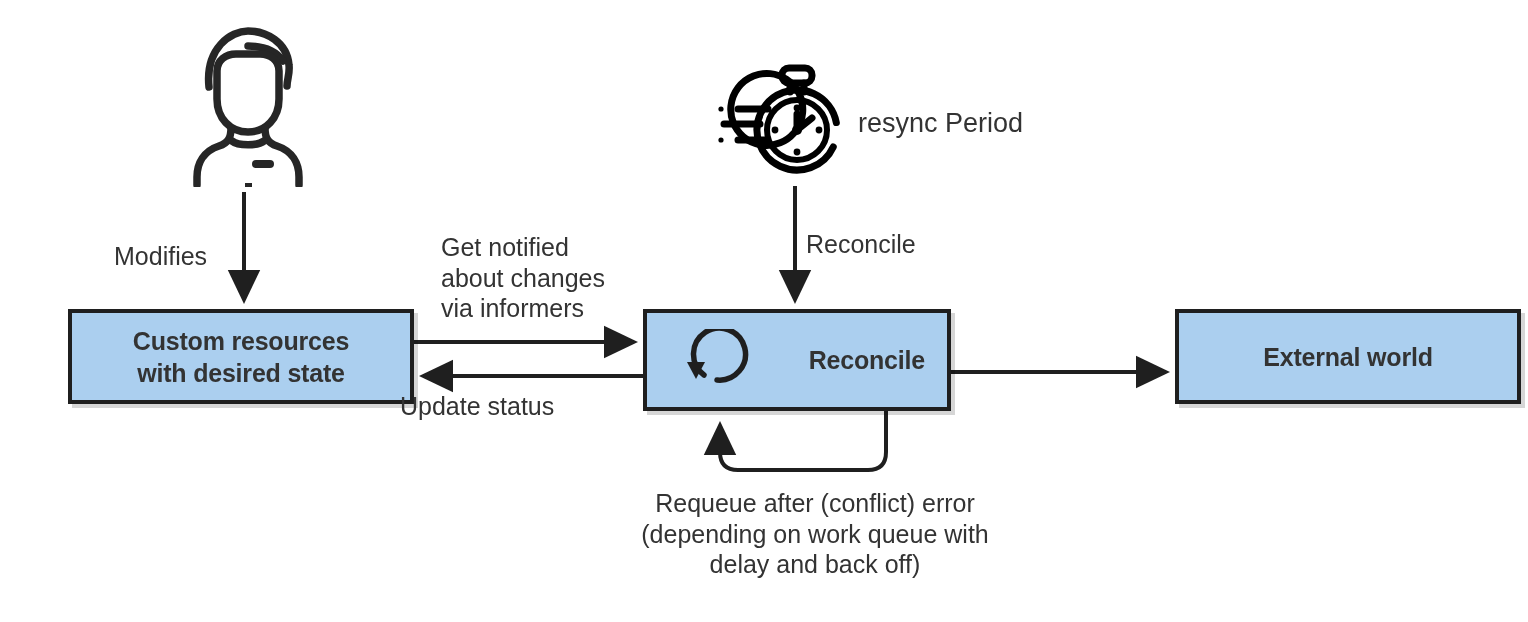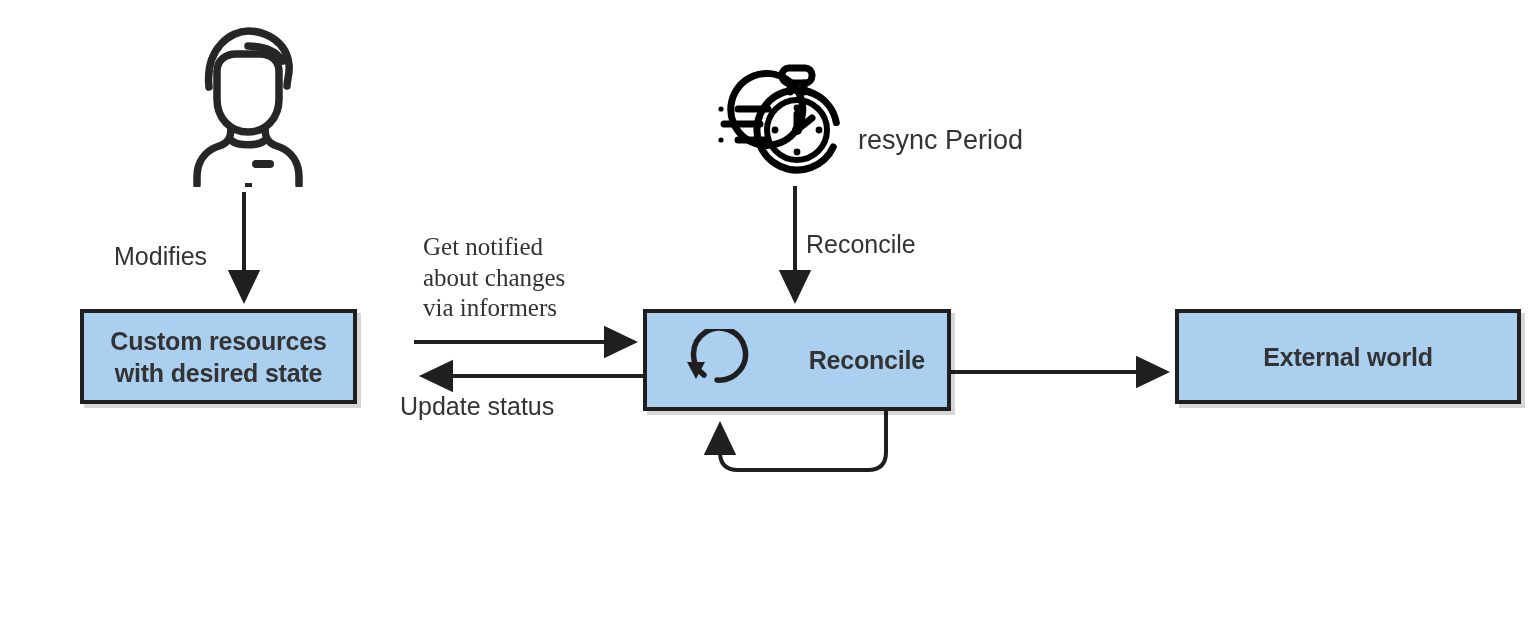--- a/index.html
+++ b/index.html
@@ -36,23 +36,23 @@
     align-items: center;
     justify-content: center;
     text-align: center;
     font-weight: bold;
     font-size: 25px;
     line-height: 1.28;
     color: #333333;
     letter-spacing: -0.2px;
   }
   #node-custom-resources {
-    left: 80px;
+    left: 68px;
     top: 309px;
-    width: 277px;
+    width: 346px;
     height: 95px;
   }
   #node-controller {
     left: 643px;
     top: 309px;
     width: 308px;
     height: 102px;
     justify-content: flex-end;
     padding-right: 22px;
   }
@@ -63,24 +63,24 @@
     height: 95px;
   }
   .edge-label {
     position: absolute;
     font-size: 25px;
     line-height: 1.22;
     color: #333333;
     white-space: pre-line;
   }
   #label-modifies   { left: 114px; top: 229px; margin-top: 12px; }
-  #label-get-notified { left: 423px; top: 232px; font-family: Liberation Serif, serif; }
+  #label-get-notified { left: 441px; top: 232px; }
   #label-update-status { left: 400px; top: 391px; }
   #label-reconcile  { left: 806px; top: 229px; }
-  #label-resync-period { left: 858px; top: 124px; font-size: 27px; }
+  #label-resync-period { left: 858px; top: 107px; font-size: 27px; }
   #label-make-world { left: 962px; top: 289px; }
   #label-requeue {
     left: 565px;
     top: 488px;
     width: 500px;
     text-align: center;
   }
   .glyph-icon {
     position: absolute;
   }
@@ -197,14 +197,17 @@
 about changes
 via informers</div>
 
   <div class="edge-label" id="label-update-status">Update status</div>
 
   <div class="edge-label" id="label-reconcile">Reconcile</div>
 
   <div class="edge-label" id="label-resync-period">resync Period</div>
 
 
+  <div class="edge-label" id="label-requeue">Requeue after (conflict) error
+(depending on work queue with
+delay and back off)</div>
 
 </div>
 
 </body></html>

